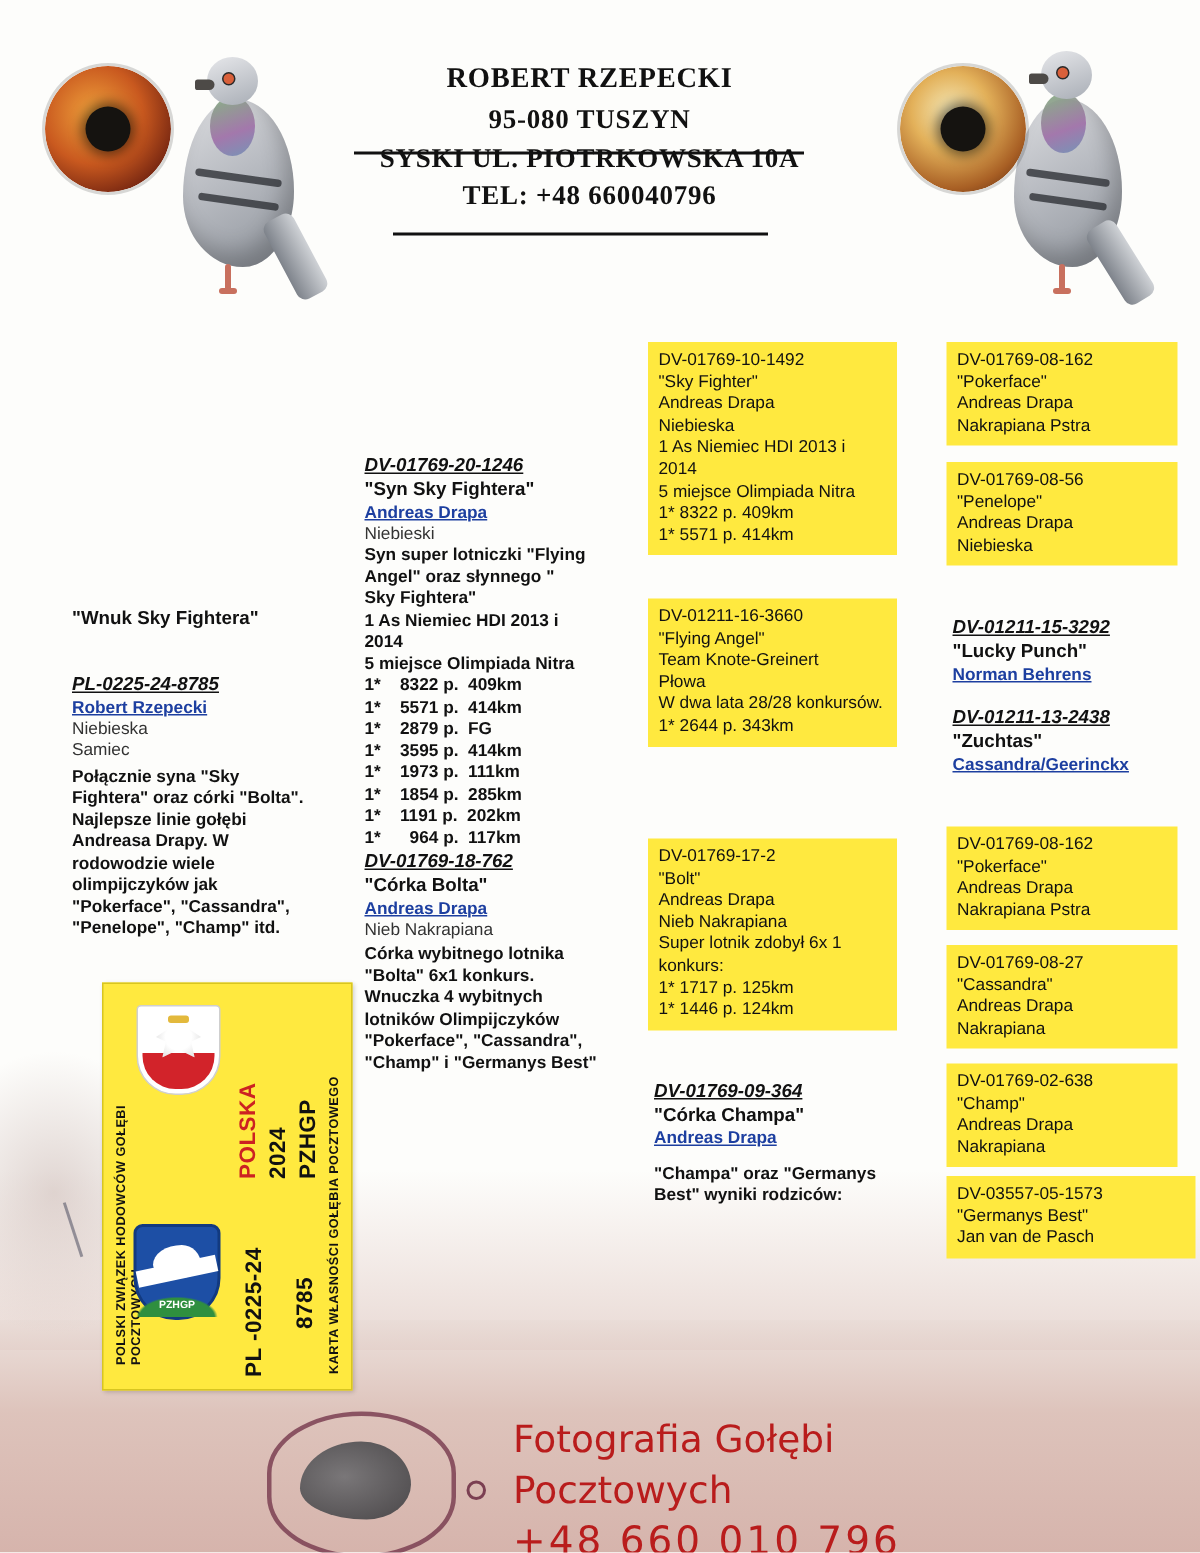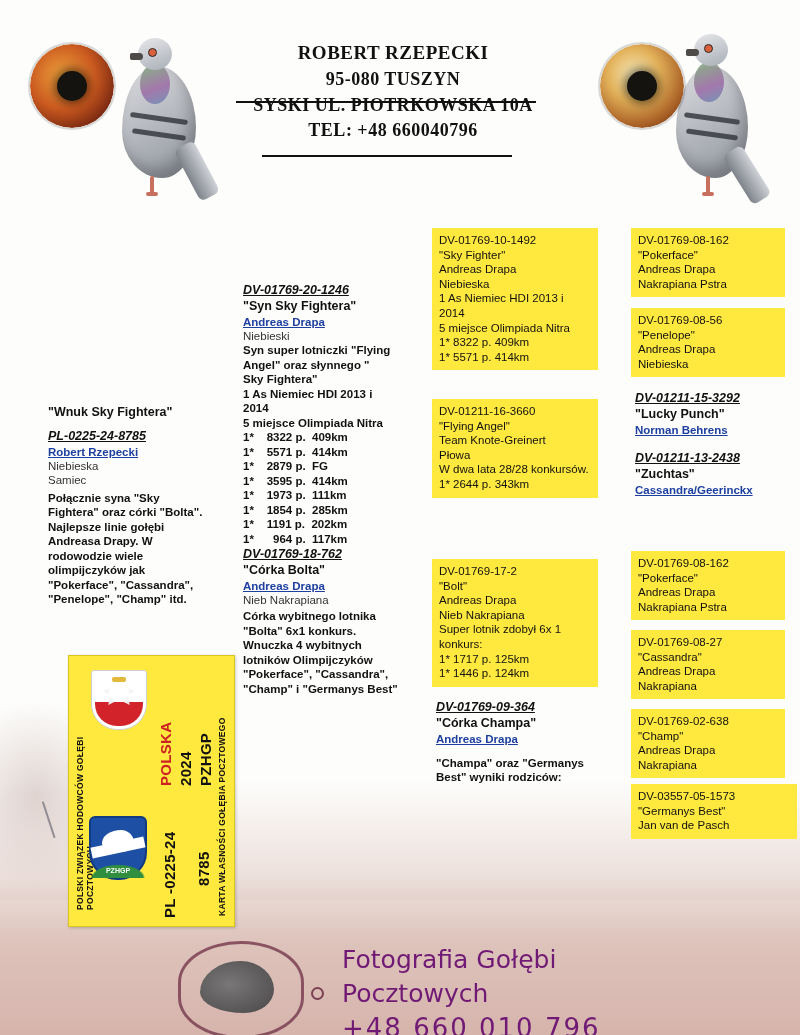--- a/index.html
+++ b/index.html
@@ -83,21 +83,21 @@
   }
   .eyeimg .iris{position:absolute;inset:0;border-radius:50%;}
   .eyeimg .pupil{
     position:absolute;left:50%;top:50%;transform:translate(-50%,-50%);
     width:30px;height:30px;border-radius:50%;background:#151310;
     box-shadow:0 0 8px 3px rgba(0,0,0,.5);
   }
 
   
   .blk{position:absolute;font-size:11.5px;line-height:1.26;color:#111;}
-  .blk .id{font-weight:bold;font-style:italic;text-decoration:underline;font-size:12.5px;}
+  .blk .id{font-weight:bold;font-style:italic;text-decoration:underline;font-size:12.5px;margin-top:20px;}
   .blk .nick{font-weight:bold;font-size:12.5px;}
   .blk .owner{font-weight:bold;text-decoration:underline;color:#1d3fa0;}
   .blk .plain{color:#333;}
   .blk .bold{font-weight:bold;}
   .blk .res{font-weight:bold;white-space:pre;}
   .box{
     position:absolute;background:#ffe93f;padding:5px 7px 6px 7px;
     font-size:11.5px;line-height:1.27;
   }
 
@@ -151,21 +151,21 @@
     opacity:.85;
   }
   .stamp .pic{
     position:absolute;left:22px;top:26px;width:74px;height:52px;
     background:radial-gradient(ellipse at 40% 45%,#6f6f72,#3a3a3d);
     border-radius:55% 45% 40% 60% / 60% 55% 45% 40%;
     opacity:.9;
   }
   .stamp .dot{position:absolute;left:133px;top:52px;width:9px;height:9px;border:2px solid #7b3f52;border-radius:50%;}
   .stamp .t1,.stamp .t2,.stamp .t3{
-    position:absolute;left:164px;color:#701a75;font-family:"DejaVu Sans",sans-serif;
+    position:absolute;left:164px;color:#b91c1c;font-family:"DejaVu Sans",sans-serif;
   }
   .stamp .t1{top:10px;font-size:25px;}
   .stamp .t2{top:44px;font-size:25px;}
   .stamp .t3{top:78px;font-size:26px;letter-spacing:2px;}
   .scratch{
     position:absolute;left:46px;top:790px;width:70px;height:38px;
     border-left:2px solid #5a5a6a;transform:rotate(-18deg);opacity:.6;
   }
 </style>
 </head>

